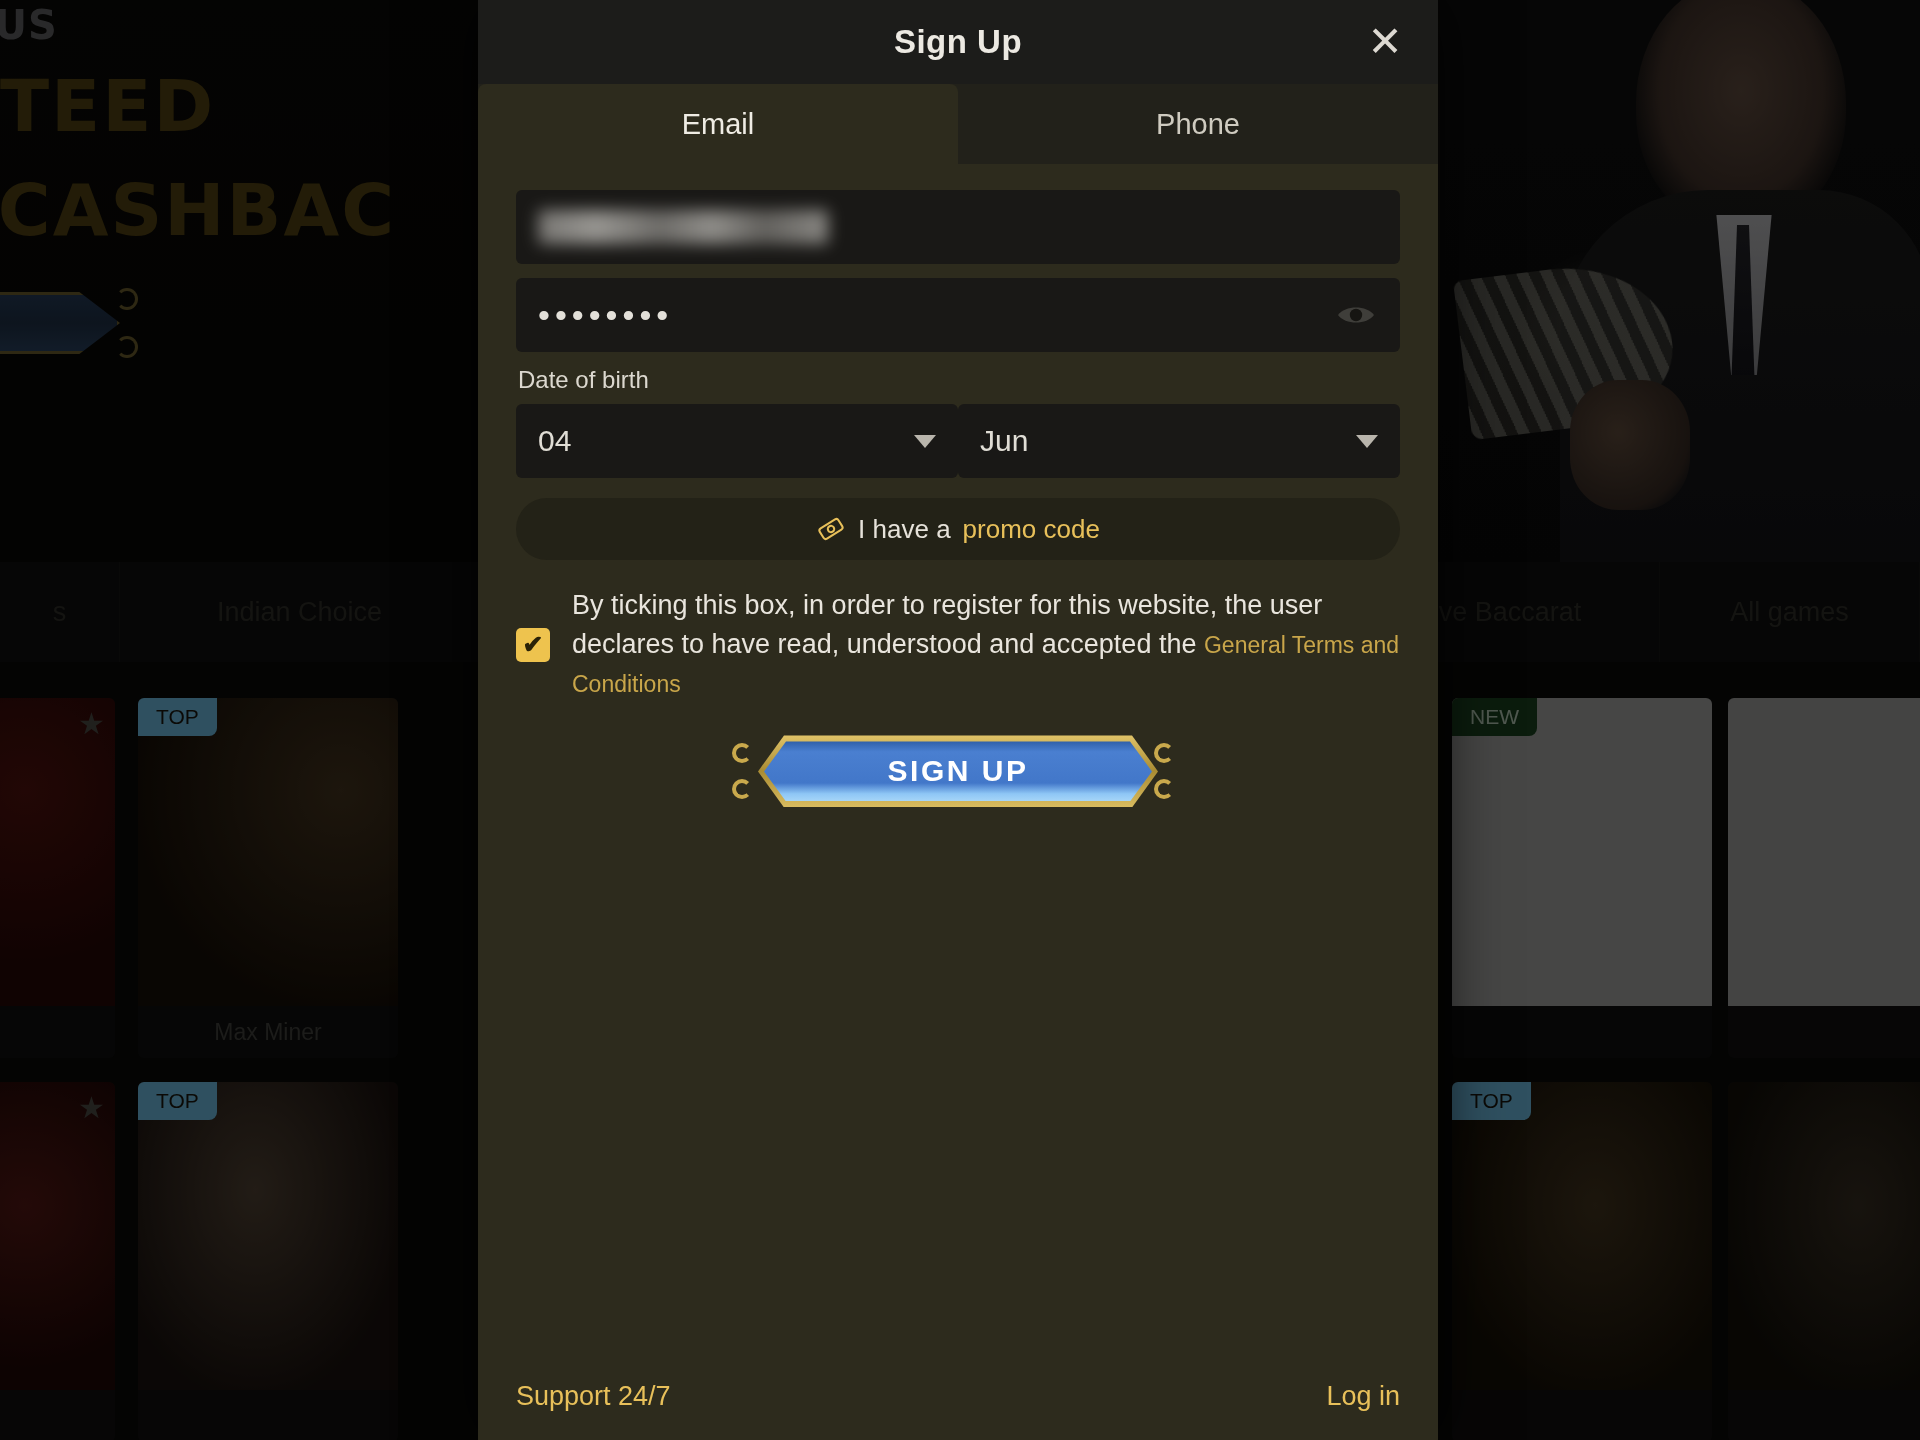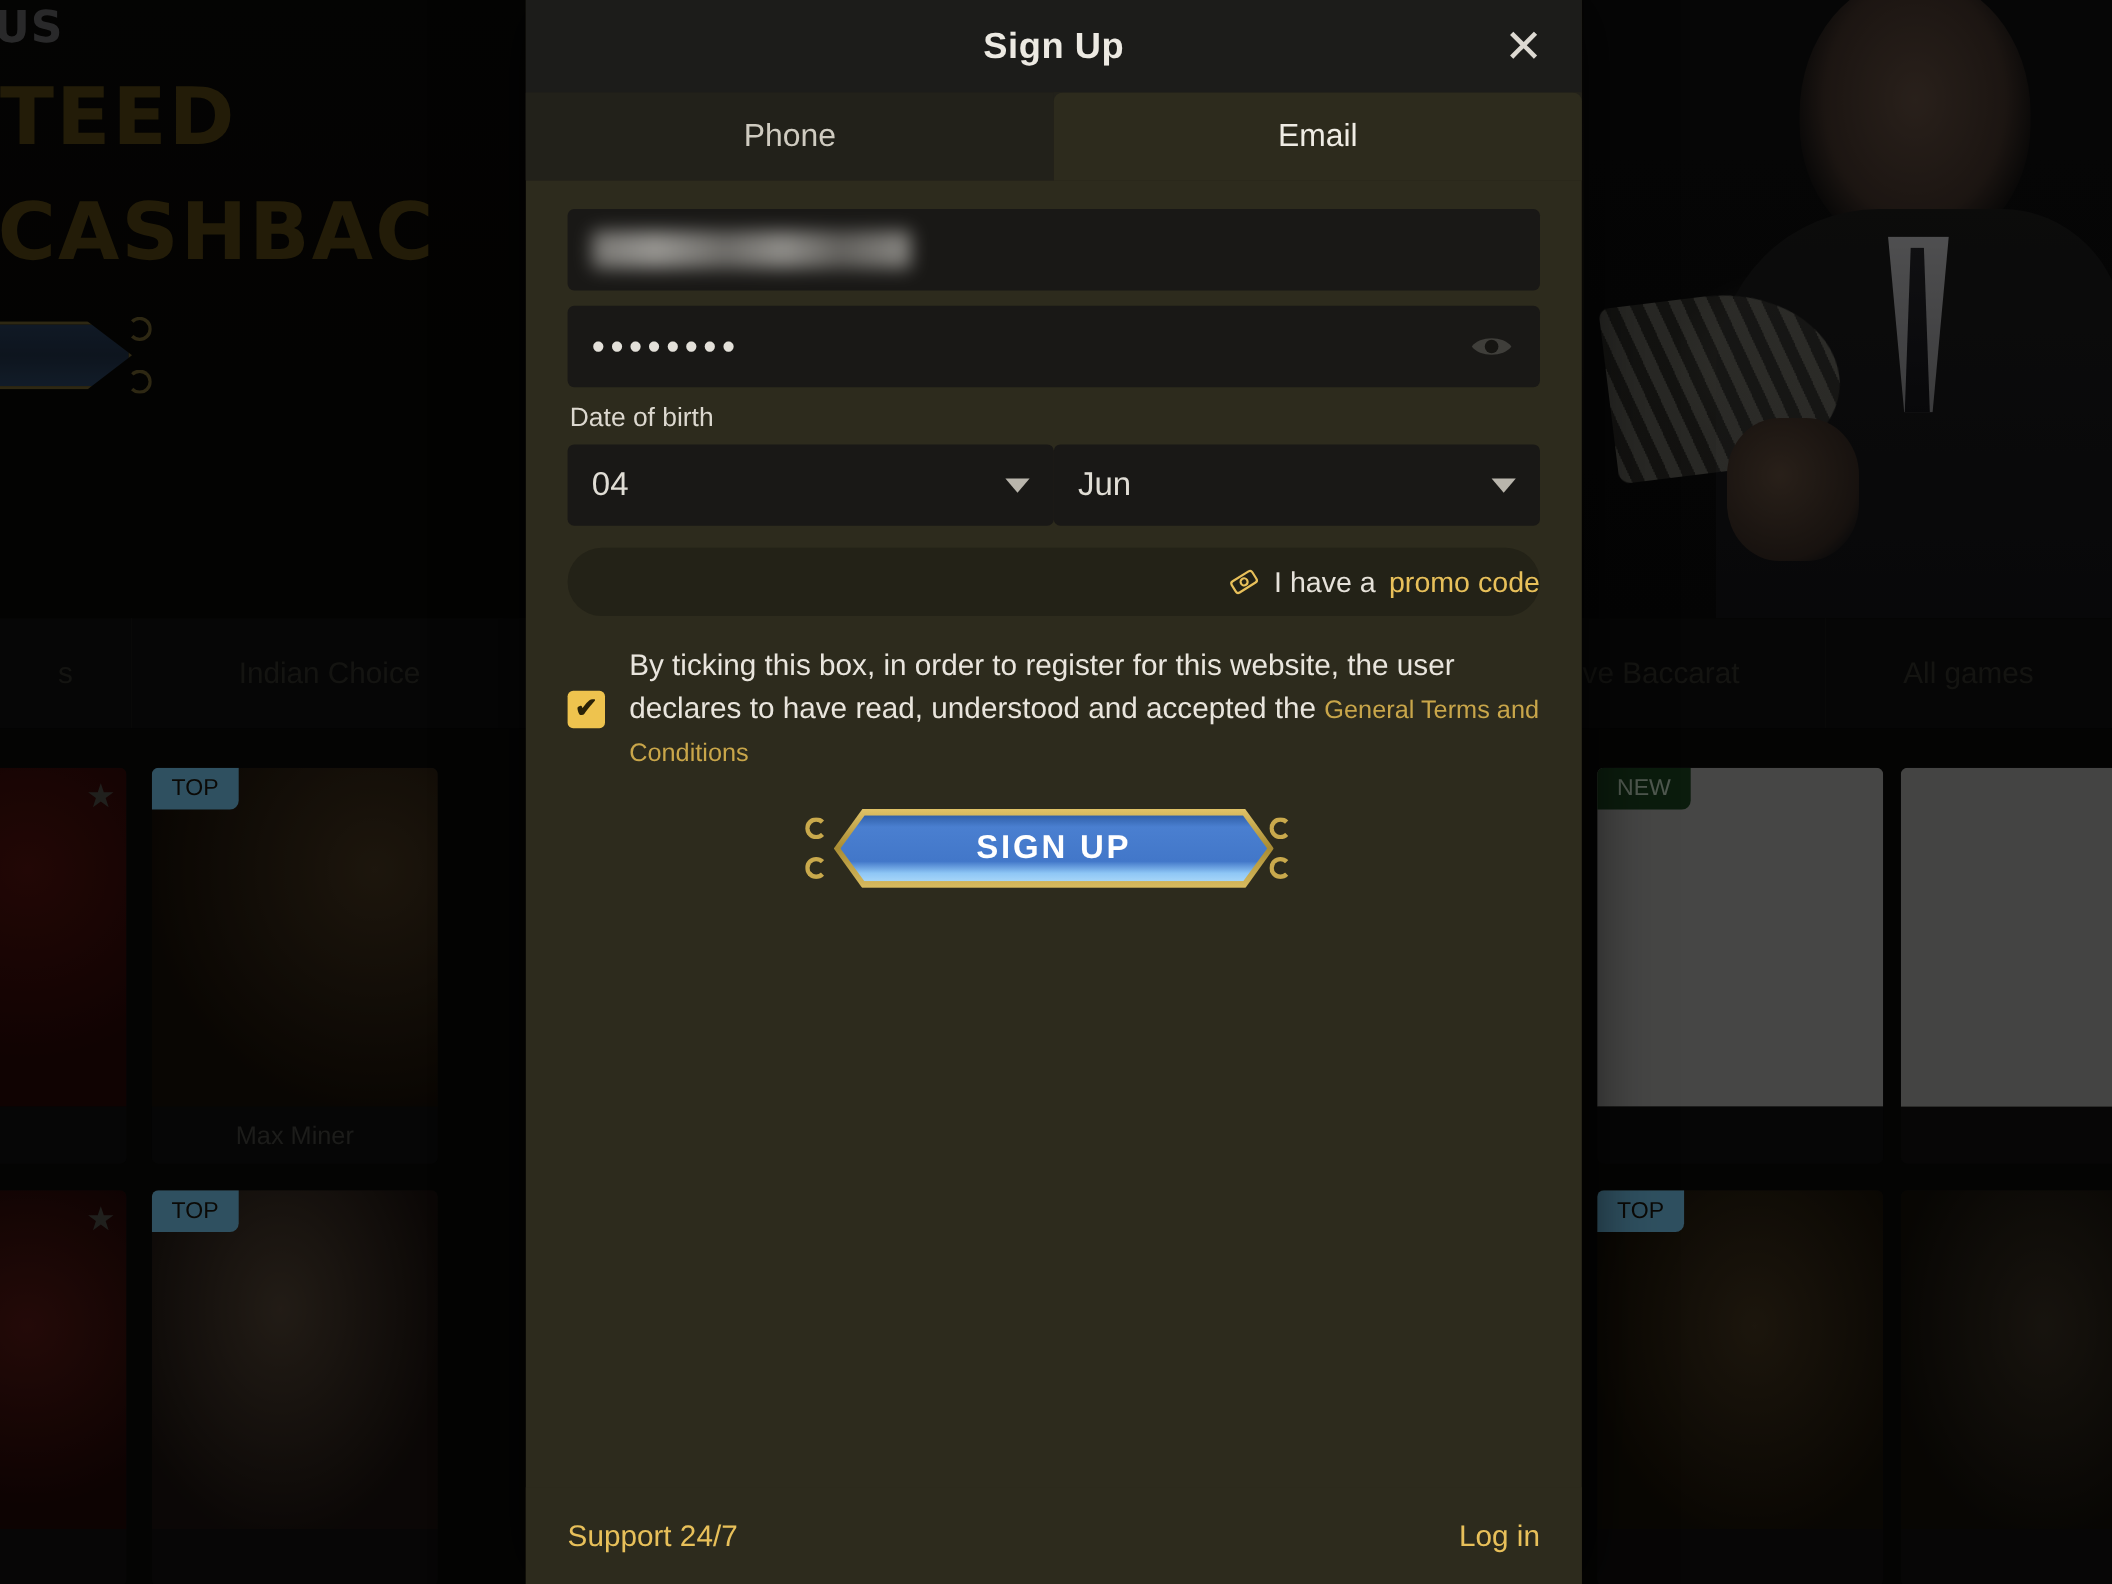--- a/index.html
+++ b/index.html
@@ -262,21 +262,21 @@
     flex:1; height:74px; background:#191816; border-radius:6px;
     display:flex; align-items:center; justify-content:space-between;
     padding:0 22px; cursor:pointer;
   }
   .dob-val { color:#e0ddd5; font-size:30px; }
   .caret { width:0;height:0;border-left:11px solid transparent;border-right:11px solid transparent;border-top:13px solid #b9b5ac; }
 
   .promo {
     margin-top:20px; width:100%; height:62px;
     background:#232217; border-radius:32px;
-    display:flex; align-items:center; justify-content:flex-end; gap:12px; cursor:pointer;
+    display:flex; align-items:center; justify-content:center; gap:12px; cursor:pointer;
   }
   .promo-txt { color:#e6e2da; font-size:26px; }
   .promo-link { color:#e8c05a; font-size:26px; }
 
   .terms { display:flex; align-items:center; gap:22px; margin-top:26px; }
   .chk {
     flex:0 0 34px; width:34px; height:34px; background:#eec34e; border-radius:5px;
     display:flex; align-items:center; justify-content:center; cursor:pointer;
     color:#2a2207; font-size:25px; font-weight:bold; line-height:1;
   }
@@ -396,22 +396,22 @@
 
 <div id="modal">
 
   <div class="m-header">
     <div class="m-title">Sign Up</div>
     <div class="m-close">✕</div>
   </div>
 
 
   <div class="m-tabs">
+    <div class="m-tab active">Email</div>
     <div class="m-tab inactive">Phone</div>
-    <div class="m-tab active">Email</div>
   </div>
 
   <div class="m-body">
 
     <div class="field">
       <div class="field-blur"></div>
     </div>
 
     <div class="field">
       <div class="field-dots">••••••••</div>

